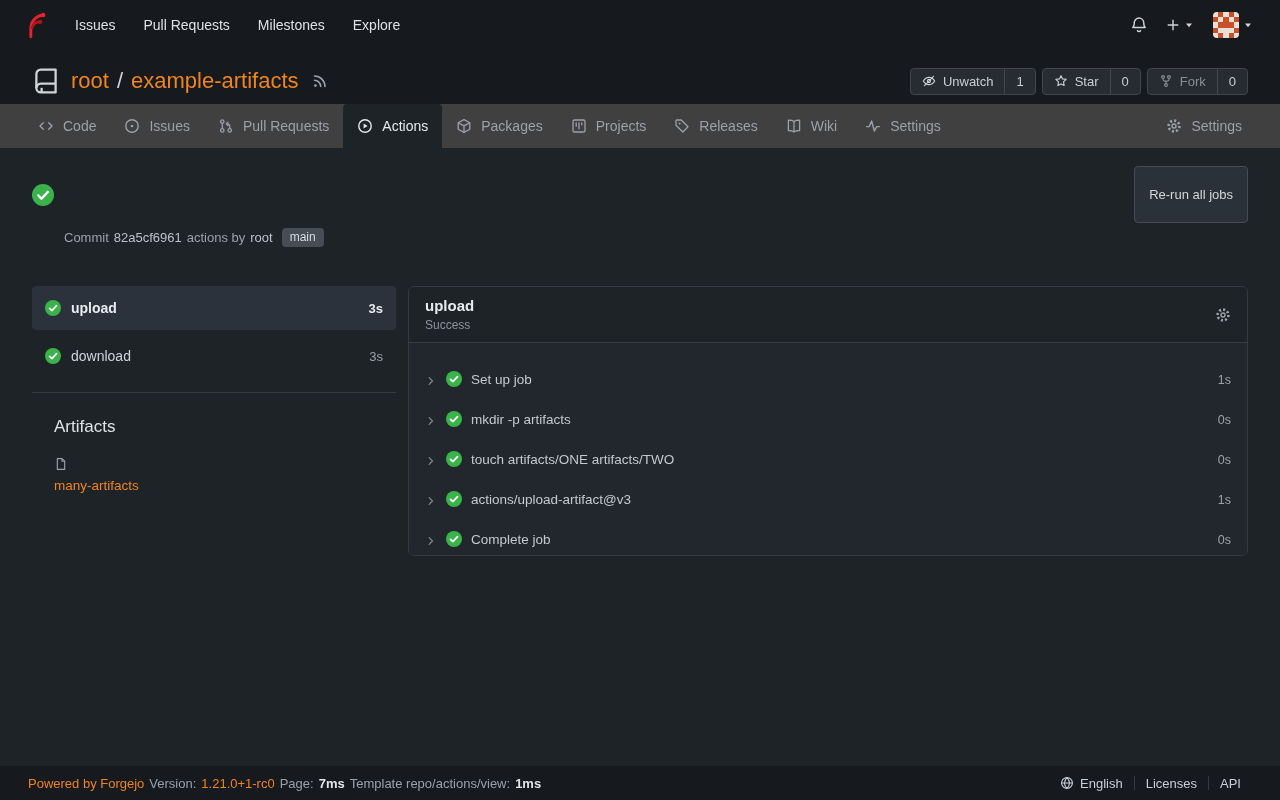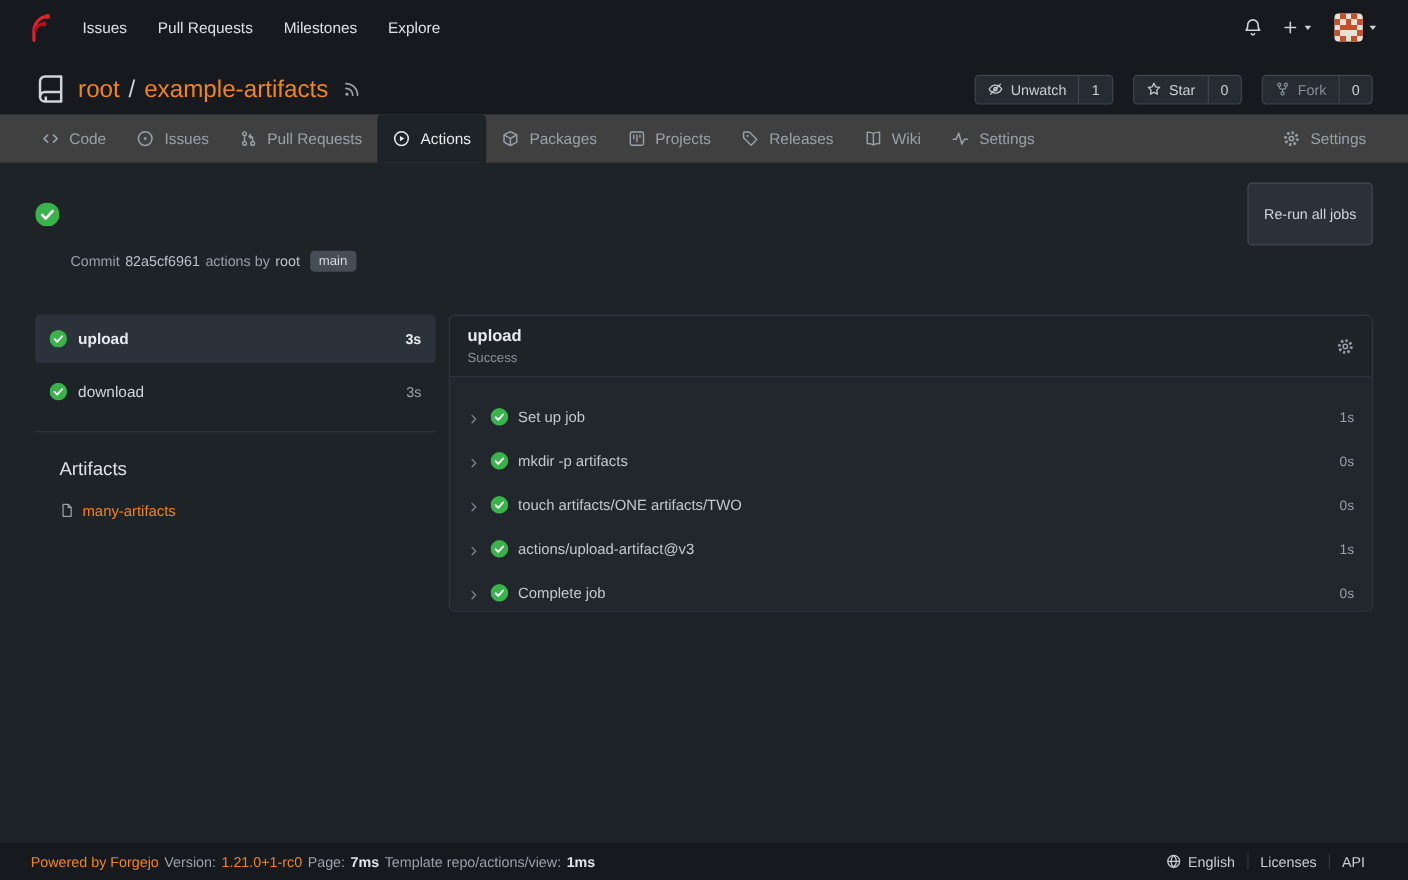--- a/index.html
+++ b/index.html
@@ -24,21 +24,21 @@
   .avatar { width:26px; height:26px; border-radius:4px; overflow:hidden; display:block; }
 
   
   .repo-header { background:#16191d; padding:17px 32px 9px; display:flex; align-items:center; flex:none; }
   .repo-icon { color:#cfd4d9; }
   .repo-title { font-size:22px; margin:0 0 0 11px; font-weight:400; display:flex; align-items:center; gap:8px; }
   .repo-title a { color:#f0851c; }
   .repo-sep { color:#ced2d8; }
   .repo-name { font-weight:500; }
   .rss { color:#9aa1a9; margin-left:13px; display:flex; cursor:pointer; }
-  .repo-actions { margin-left:auto; display:flex; gap:18px;text-align:center; }
+  .repo-actions { margin-left:auto; display:flex; gap:6px;text-align:center; }
   .btn-group { display:flex; border:1px solid #40464e; border-radius:4px; overflow:hidden; background:#272c32; font-size:13px; }
   .btn-group .seg { display:flex; align-items:center; gap:7px; padding:5px 11px; color:#c9ced4; cursor:pointer; }
   .btn-group .count { border-left:1px solid #40464e; padding:5px 11px; color:#c9ced4; display:flex; align-items:center; cursor:pointer; }
   .btn-group.fork .seg { color:#868e96; }
 
   
   .tabbar { background:#404040; display:flex; align-items:flex-end; padding:0 24px; height:44px; flex:none; }
   .tab { display:flex; align-items:center; gap:9px; padding:0 14px; height:44px; font-size:14px; color:#9aa1a9; border-radius:4px 4px 0 0; }
   .tab.active { background:#1e2328; color:#e6e9eb; }
   .tab-settings { margin-left:auto; }
@@ -53,21 +53,21 @@
   .branch-badge { background:#474d55; color:#d8dbe0; font-size:12px; padding:2px 8px 3px; border-radius:4px; margin-left:4px; cursor:pointer; }
 
   .cols { display:flex; gap:12px; align-items:flex-start;margin-top:39px; }
   .jobs-col { width:364px; flex:none; }
   .job-row { display:flex; align-items:center; gap:10px; padding:0 13px; height:44px; border-radius:4px; font-size:14px; color:#cfd4d9; cursor:pointer; margin-bottom:4px; }
   .job-row.selected { background:#2b323b; font-weight:600; color:#e8ebee; }
   .job-dur { margin-left:auto; font-size:13px; color:#9aa1a9; }
   .job-row.selected .job-dur { color:#e8ebee; font-weight:600; }
   .divider { border:0; border-top:1px solid #343a41; margin:14px 0 0; }
   .artifacts-title { font-size:17px; font-weight:500; color:#dfe2e6; margin:24px 0 20px 22px; }
-  .artifact-row { display:flex; align-items:flex-start; gap:7px; margin-left:22px; font-size:13.5px; }
+  .artifact-row { display:flex; align-items:flex-start; gap:7px; margin-left:22px; font-size:13.5px;flex-direction:column; }
   .artifact-row a { color:#f0851c; }
   .ficon { color:#9aa1a9; display:flex; }
 
   .panel { flex:1; border:1px solid #343a41; border-radius:6px; overflow:hidden; }
   .panel-head { display:flex; align-items:center; padding:10px 16px; border-bottom:1px solid #343a41; background:#1e2328; min-height:54px; }
   .panel-job-name { font-size:15px; font-weight:700; color:#e8ebee; }
   .panel-job-status { font-size:12px; color:#8b949e; margin-top:4px; }
   .panel-gear { margin-left:auto; color:#9aa1a9; cursor:pointer; display:flex; background:none; border:none; padding:0; }
   .steps { background:#22272d; padding:4px 0 8px; }
   .step { display:flex; align-items:flex-end; gap:9px; height:40px; padding:0 16px; font-size:13.5px; color:#c3c9cf; cursor:pointer; }

